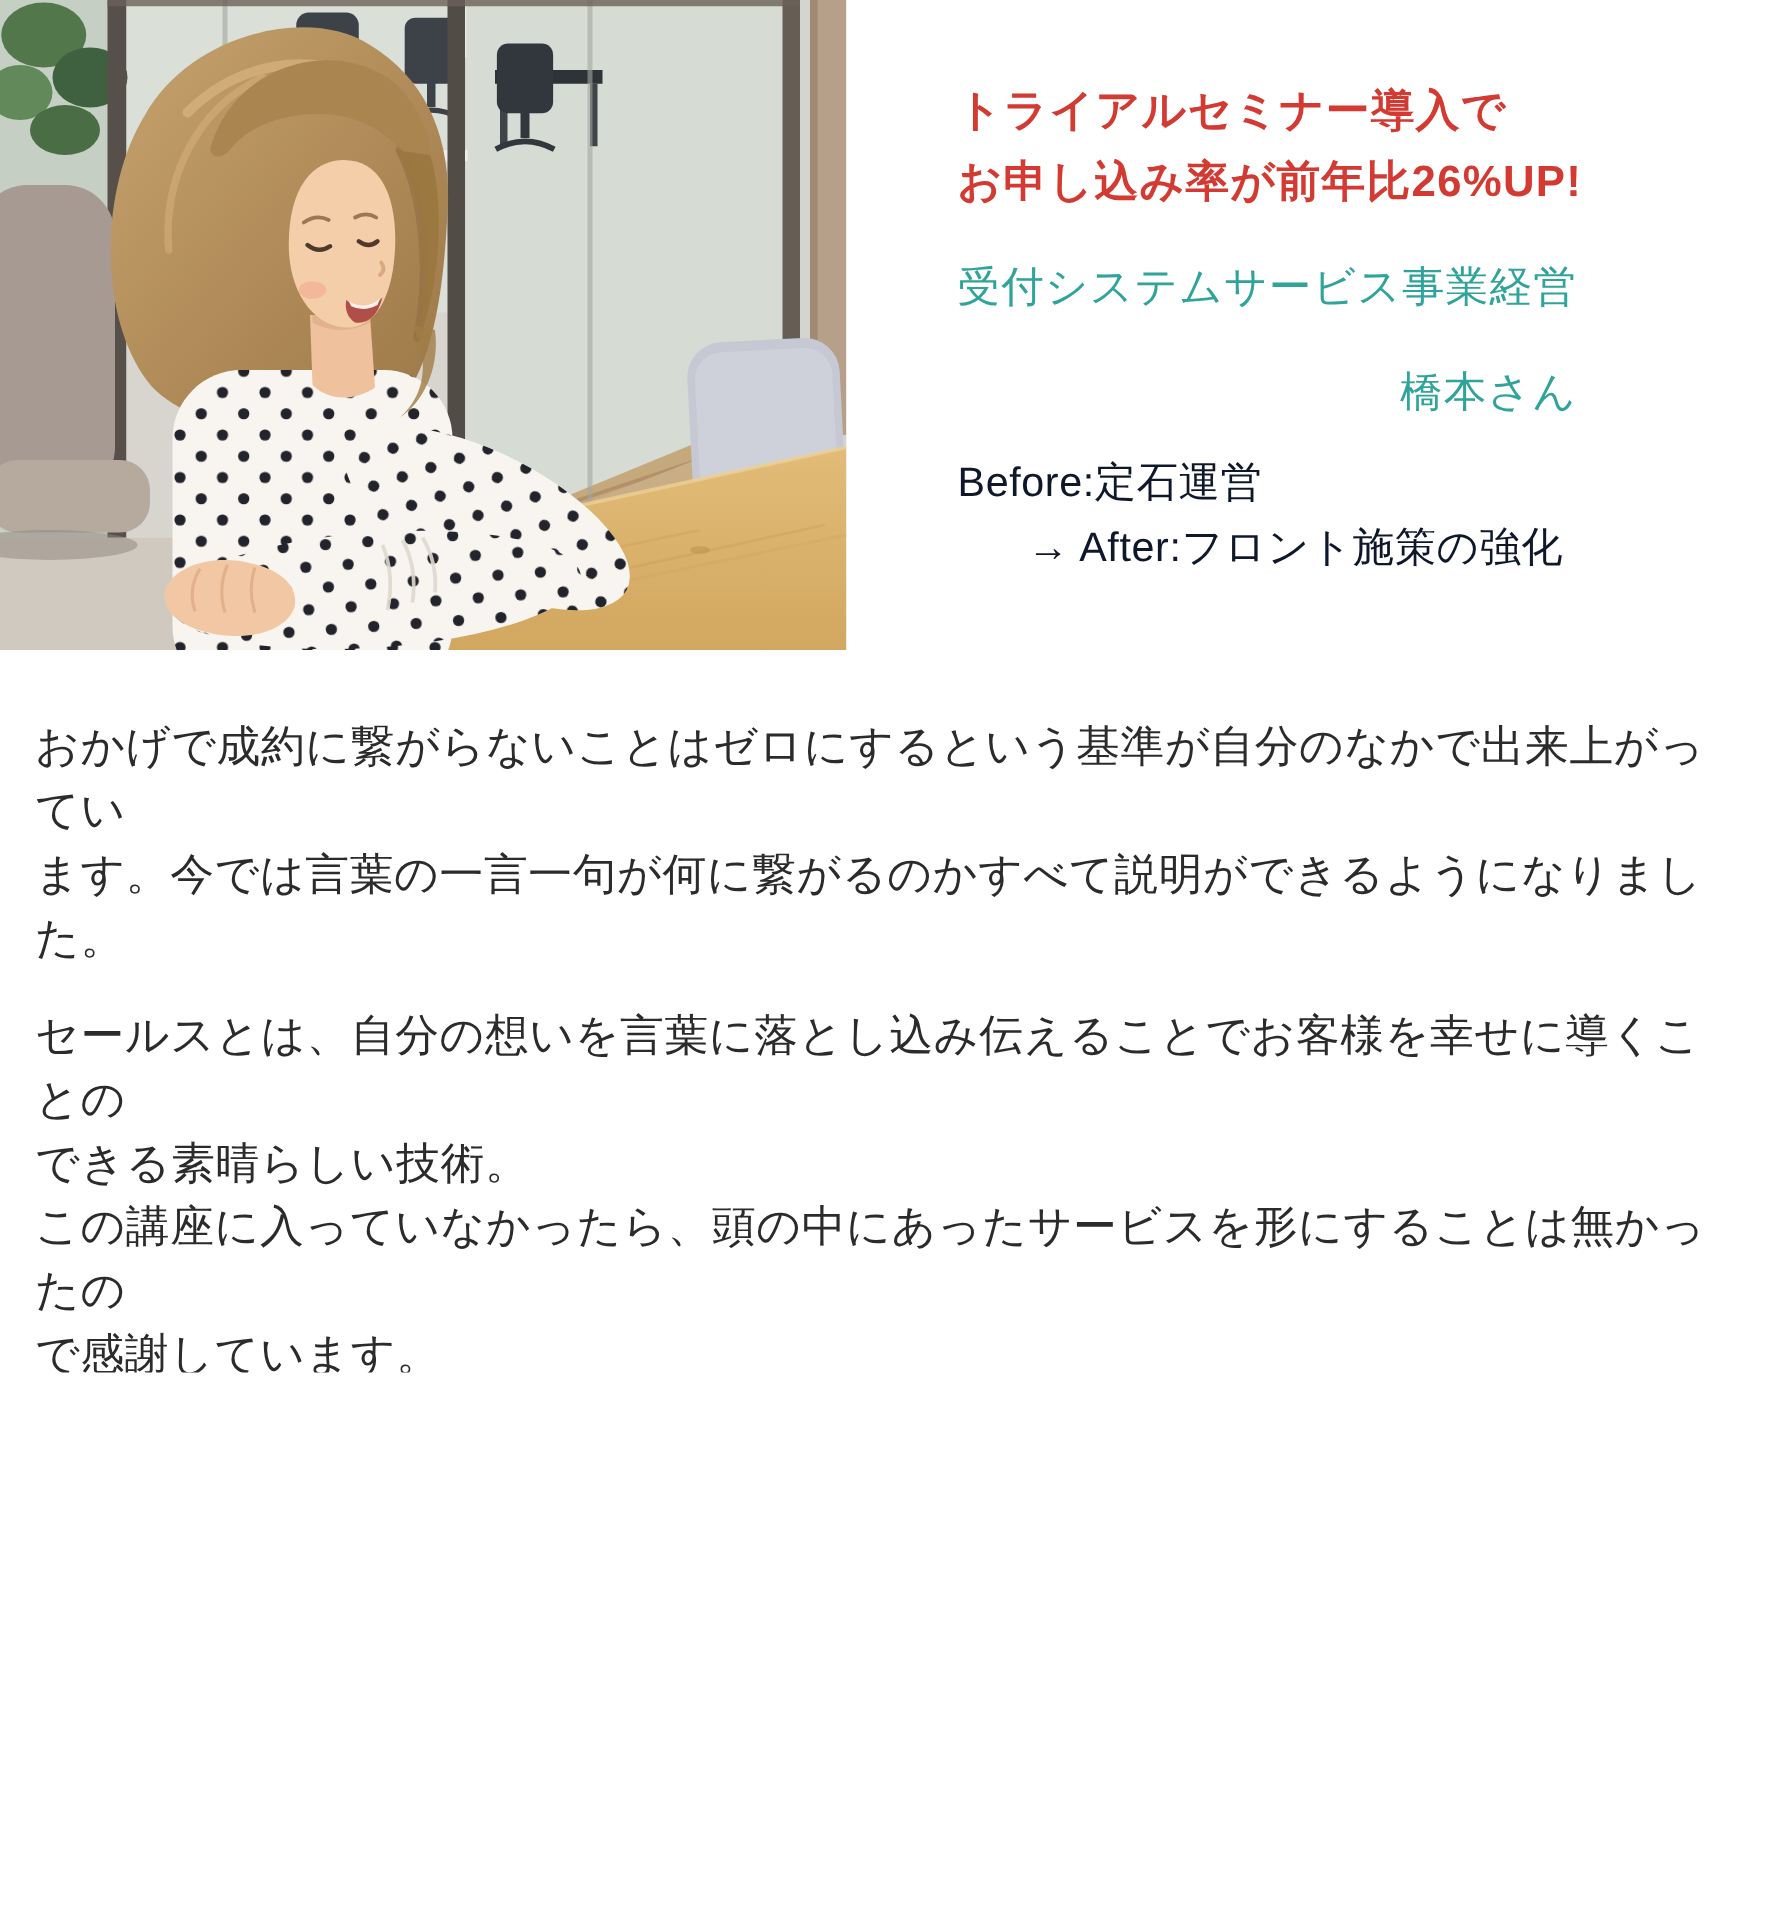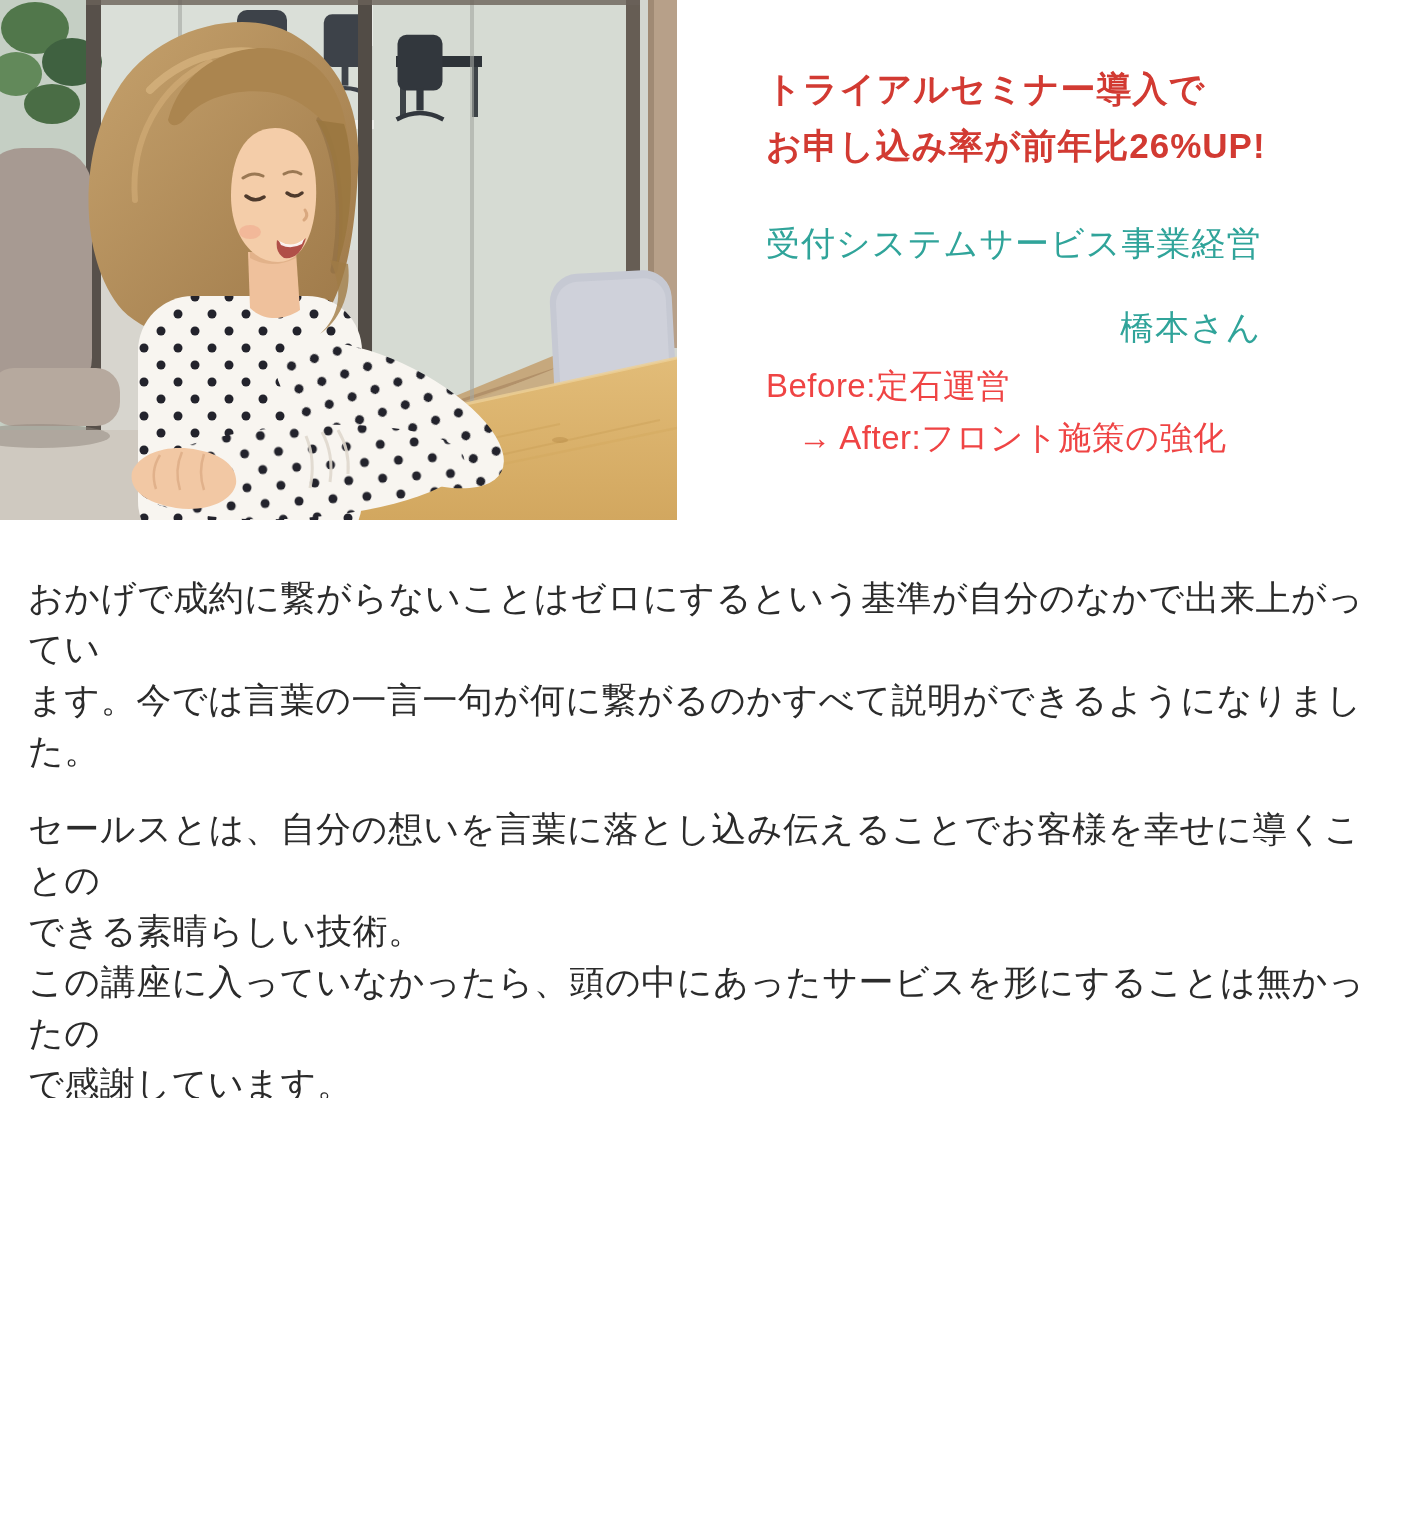--- a/index.html
+++ b/index.html
@@ -19,29 +19,29 @@
     overflow:hidden; background:#d3d6d0;
   }
   .photo svg { display:block; width:677px; height:520px; }
 
   .headline {
     position:absolute; left:766px; top:60px;
     font-size:35px; line-height:57px; font-weight:600;
     color:#d23a32; white-space:pre-line; letter-spacing:1px;
   }
   .client {
-    position:absolute; left:766px; top:220px;
+    position:absolute; left:766px; top:207px;
     font-size:34px; line-height:47px; color:#30a49a; letter-spacing:1px;
   }
   .client .client-name { text-align:right;margin-top:37px; }
   .beforeafter {
     position:absolute; left:766px; top:360px;
-    font-size:33px; line-height:52px; color:#ef4444; letter-spacing:0.5px;
-  }
-  .beforeafter .after-line { margin-left:32px; }
+    font-size:33px; line-height:52px; color:#0f172a; letter-spacing:0.5px;
+  }
+  .beforeafter .after-line { margin-left:56px; }
 
   
   .body-text { padding:52px 26px 0 28px; }
   .body-text p {
     margin:0 0 27px 0;
     font-size:35px; line-height:51px; letter-spacing:0.5px;
     color:#2b2b2b; white-space:pre-line;
   }
 
   

